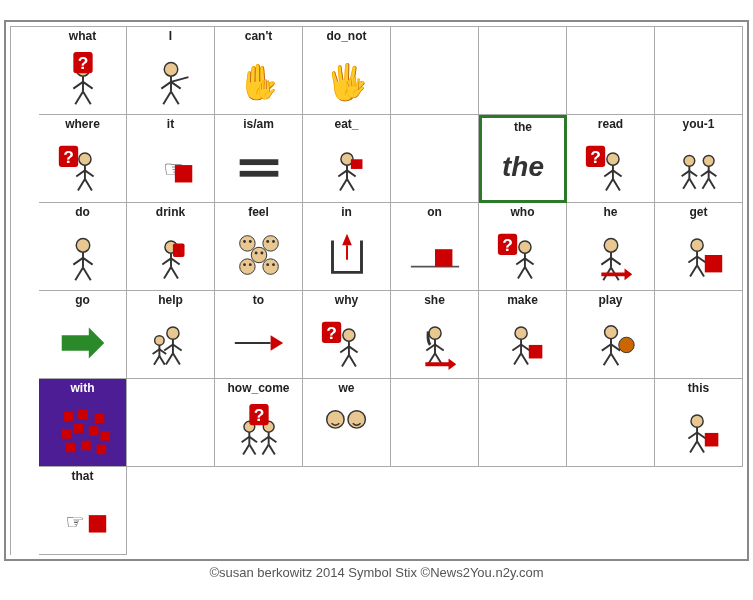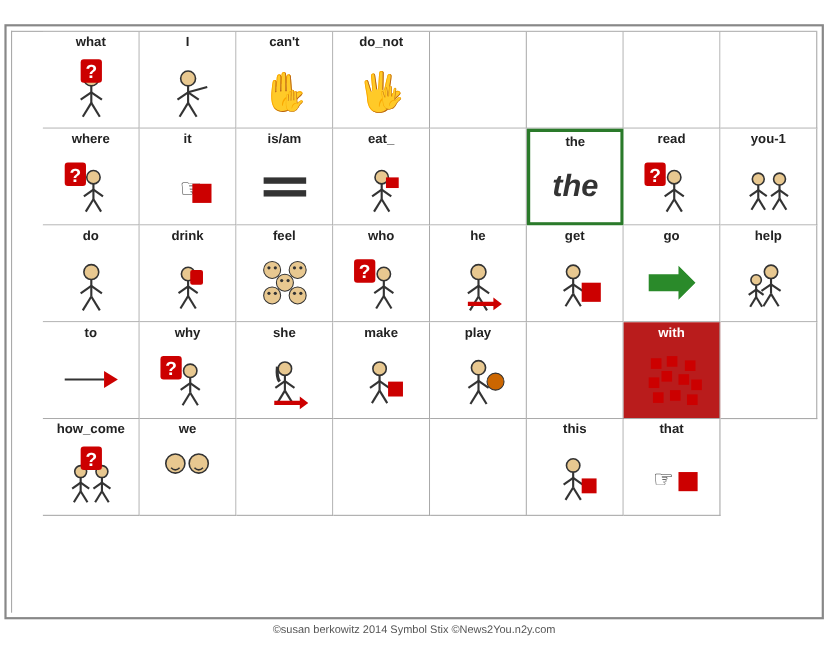--- a/index.html
+++ b/index.html
@@ -66,21 +66,21 @@
     .cell-the {
       border: 3px solid #2a7a2a;
     }
     
     .cell-with {
       background: #111;
     }
     .cell-with .cell-label { color: #fff; }
 
     .footer {
-      font-size: 10px;
+      font-size: 13px;
       color: #555;
       margin-top: 4px;
       text-align: right;
     }
   </style>
 </head>
 <body>
 
 <div class="board-container">
   <div class="grid" id="grid">
@@ -308,20 +308,43 @@
               <circle cx="39" cy="40" r="1.5" fill="#333"></circle>
               <circle cx="45" cy="40" r="1.5" fill="#333"></circle>
               <circle cx="30" cy="30" r="8" fill="#e8c890" stroke="#333" stroke-width="1"></circle>
               <circle cx="27" cy="28" r="1.5" fill="#333"></circle>
               <circle cx="33" cy="28" r="1.5" fill="#333"></circle>
             </g>
           </svg>
         </div>
       </div>
       <div class="cell">
+        <div class="cell-label">in</div>
+        <div class="cell-icon">
+          <svg viewBox="0 0 60 60" width="60" height="60">
+            <g>
+              <path d="M15,15 L15,48 L45,48 L45,15" stroke="#333" stroke-width="3" fill="none"></path>
+              <polygon points="30,8 25,20 35,20" fill="#cc0000"></polygon>
+              <line x1="30" y1="20" x2="30" y2="35" stroke="#cc0000" stroke-width="2"></line>
+            </g>
+          </svg>
+        </div>
+      </div>
+      <div class="cell">
+        <div class="cell-label">on</div>
+        <div class="cell-icon">
+          <svg viewBox="0 0 60 60" width="60" height="60">
+            <g>
+              <line x1="5" y1="42" x2="55" y2="42" stroke="#555" stroke-width="2"></line>
+              <rect x="30" y="24" width="18" height="18" fill="#cc0000"></rect>
+            </g>
+          </svg>
+        </div>
+      </div>
+      <div class="cell">
         <div class="cell-label">who</div>
         <div class="cell-icon">
           <svg viewBox="0 0 60 60" width="60" height="60">
             <g>
               <g>
                 <circle cx="32" cy="21.8" r="6.3" fill="#e8c890" stroke="#333" stroke-width="1.5"></circle>
                 <line x1="32" y1="28.1" x2="32" y2="42.5" stroke="#333" stroke-width="2"></line>
                 <line x1="32" y1="33.5" x2="23" y2="39.8" stroke="#333" stroke-width="2"></line>
                 <line x1="32" y1="33.5" x2="41" y2="39.8" stroke="#333" stroke-width="2"></line>
                 <line x1="32" y1="42.5" x2="24.8" y2="54.2" stroke="#333" stroke-width="2"></line>
@@ -477,21 +500,21 @@
               <line x1="30" y1="31.25" x2="20.5" y2="37.9" stroke="#333" stroke-width="2"></line>
               <line x1="30" y1="31.25" x2="39.5" y2="37.9" stroke="#333" stroke-width="2"></line>
               <line x1="30" y1="40.75" x2="22.4" y2="53.099999999999994" stroke="#333" stroke-width="2"></line>
               <line x1="30" y1="40.75" x2="37.6" y2="53.099999999999994" stroke="#333" stroke-width="2"></line>
               <circle cx="46" cy="32" r="8" fill="#cc6600" stroke="#333" stroke-width="1"></circle>
             </g>
           </svg>
         </div>
       </div>
       <div class="cell"></div>
-      <div class="cell cell-with" style="background: #b91c1c;">
+      <div class="cell cell-with" style="background: #4c1d95;">
         <div class="cell-label">with</div>
         <div class="cell-icon">
           <svg viewBox="0 0 60 60" width="60" height="60">
             <g>
               <rect x="10" y="10" width="10" height="10" fill="#cc0000"></rect>
               <rect x="25" y="8" width="10" height="10" fill="#cc0000"></rect>
               <rect x="42" y="12" width="10" height="10" fill="#cc0000"></rect>
               <rect x="8" y="28" width="10" height="10" fill="#cc0000"></rect>
               <rect x="20" y="22" width="10" height="10" fill="#cc0000"></rect>
               <rect x="36" y="25" width="10" height="10" fill="#cc0000"></rect>

